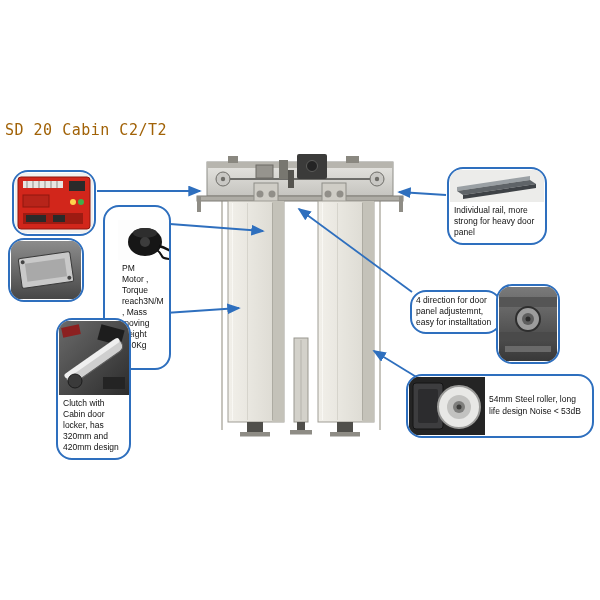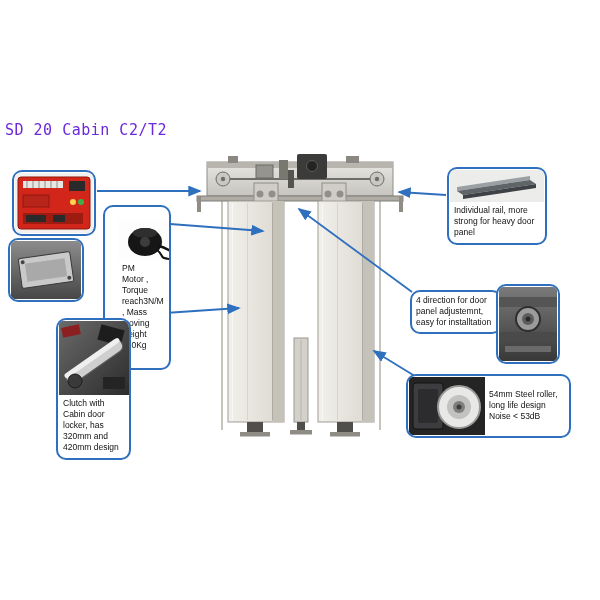--- a/index.html
+++ b/index.html
@@ -2,44 +2,44 @@
 <html><head>
 <meta charset="utf-8">
 <style>
   * { margin:0; padding:0; box-sizing:border-box; }
   html,body { width:600px; height:600px; background:#ffffff; font-family:"Liberation Sans", sans-serif; }
   .canvas { position:relative; width:600px; height:600px; background:#ffffff; overflow:hidden; }
 
   .page-title {
     position:absolute; left:5px; top:121px;
     font-family:"DejaVu Sans Mono", monospace;
-    font-size:15px; color:#6d28d9; letter-spacing:0.5px;
+    font-size:15px; color:#a16207; letter-spacing:0.5px;
   }
 
   .diagram-svg { position:absolute; left:0; top:0; }
 
   .callout {
     position:absolute; background:#ffffff;
-    border:2px solid #2e6fbe; border-radius:10px; overflow:hidden;
+    border:2px solid #2e6fbe; border-radius:16px; overflow:hidden;
   }
   .callout .txt {
     font-size:8.5px; line-height:1.3; color:#111111;
     padding:3px 4px 4px 4px;
   }
   .photo { display:block; line-height:0; }
   .photo svg { display:block; }
 
   .co-controller   { left:12px;  top:170px; width:84px;  padding:1px; }
   .co-plate        { left:8px;   top:238px; width:76px;  padding:1px; }
   .co-motor        { left:103px; top:205px; width:68px;  padding:13px; }
   .co-clutch       { left:56px;  top:318px; width:75px;  padding:1px; }
   .co-rail         { left:447px; top:167px; width:100px; padding:1px; }
   .co-adjust-text  { left:410px; top:290px; width:92px; }
   .co-adjust-photo { left:496px; top:284px; width:64px;  padding:1px; }
-  .co-roller       { left:406px; top:374px; width:165px; padding:1px;
+  .co-roller       { left:406px; top:374px; width:188px; padding:1px;
                      display:flex; flex-direction:row; align-items:center; }
   .co-roller .txt  { flex:1; }
 </style>
 </head>
 <body>
 
 <div class="canvas">
 
   <div class="page-title">SD 20 Cabin C2/T2</div>
 

